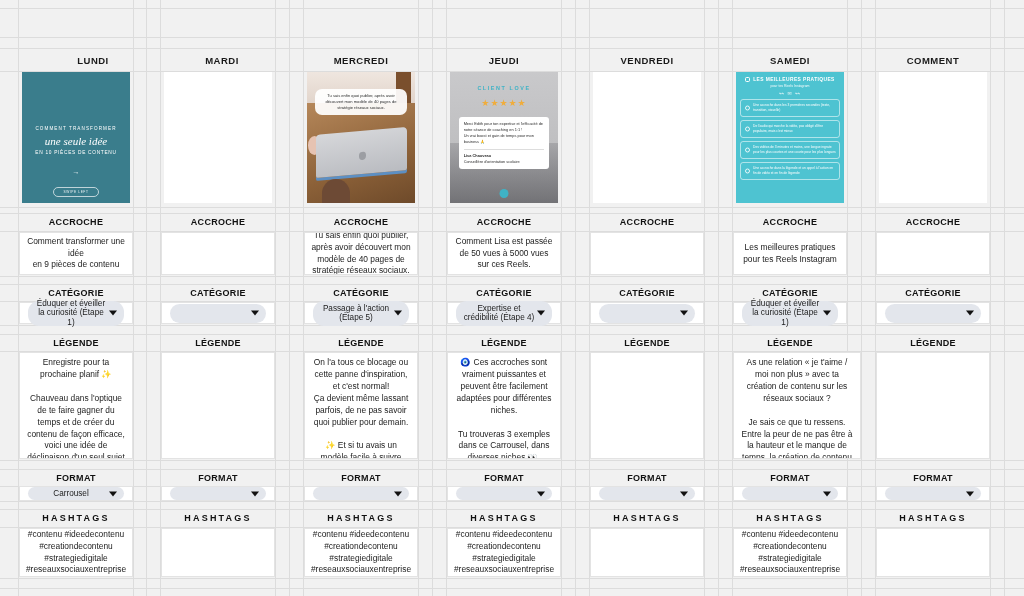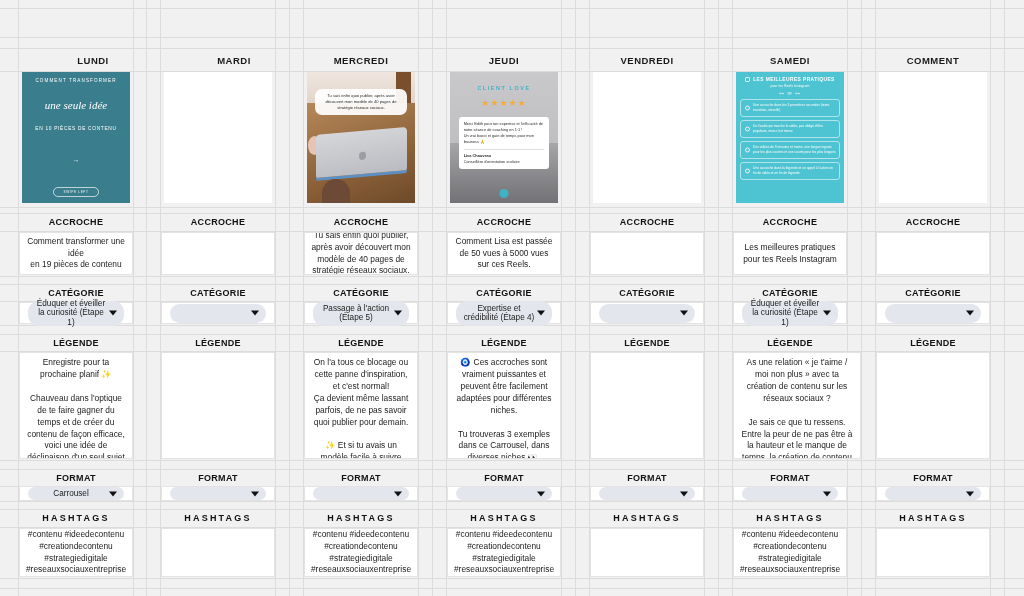--- a/index.html
+++ b/index.html
@@ -90,21 +90,21 @@
     position: absolute;
     overflow: hidden;
     background: #ffffff;
   }
   .ph { width: 100%; height: 100%; position: relative; overflow: hidden; }
 
   
   .g-mon {
     background: #3a7d8c;
     display: flex; flex-direction: column;
-    align-items: center; justify-content: space-between;
+    align-items: center; justify-content: flex-end;
     color: #ffffff; text-align: center; padding: 6px;
   }
   .g-mon .l1 { font-size: 4.6px; letter-spacing: 1.1px; margin-bottom: 4px; }
   .g-mon .l2 { font-family: "Liberation Serif", serif; font-size: 11px; font-style: italic; margin-bottom: 3px; }
   .g-mon .l3 { font-size: 4.8px; letter-spacing: .7px; }
   .g-mon .arrow { font-size: 7px; margin-top: 13px; opacity: .95; }
   .g-mon .btn {
     margin-top: 12px; border: 1px solid rgba(255,255,255,.75);
     border-radius: 8px; font-size: 3.2px; letter-spacing: .6px;
     padding: 2px 10px; opacity: .9;
@@ -264,21 +264,21 @@
         <div class="l1">COMMENT TRANSFORMER</div>
         <div class="l2">une seule idée</div>
         <div class="l3">EN 10 PIÈCES DE CONTENU</div>
         <div class="arrow">→</div>
         <div class="btn">SWIPE LEFT</div>
       </div>
         </div>
         <div class="seclabel" style="left:0;top:214px;width:114px;height:16px">ACCROCHE</div>
         <div class="whitecell" style="left:0;top:232px;width:114px;height:43px">
           <span class="body">Comment transformer une idée
-en 19 pièces de contenu</span>
+en 9 pièces de contenu</span>
         </div>
         <div class="seclabel" style="left:0;top:285px;width:114px;height:15px">CATÉGORIE</div>
         <div class="pillwrap" style="left:0;top:302px;width:114px;height:22px">
              <div class="pill tall">
                <span class="ptxt">Éduquer et éveiller la curiosité (Étape 1)</span>
                <span class="caret"></span>
              </div>
            </div>
         <div class="seclabel" style="left:0;top:335px;width:114px;height:15px">LÉGENDE</div>
         <div class="whitecell top" style="left:0;top:352px;width:114px;height:107px">
@@ -295,21 +295,21 @@
            </div>
         <div class="seclabel spaced" style="left:0;top:510px;width:114px;height:16px">HASHTAGS</div>
         <div class="whitecell" style="left:0;top:528px;width:114px;height:49px">
           <span class="body">#contenu #ideedecontenu
 #creationdecontenu
 #strategiedigitale
 #reseauxsociauxentreprise</span>
         </div>
       </div>
       <div class="daycol" style="left:161px;width:114px">
-        <div class="dayname" style="left:16px;width:114px">MARDI</div>
+        <div class="dayname" style="left:4px;width:114px">MARDI</div>
         <div class="imgcell" style="left:3px;top:72px;width:108px;height:131px"></div>
         <div class="seclabel" style="left:0;top:214px;width:114px;height:16px">ACCROCHE</div>
         <div class="whitecell" style="left:0;top:232px;width:114px;height:43px">
           <span class="body"></span>
         </div>
         <div class="seclabel" style="left:0;top:285px;width:114px;height:15px">CATÉGORIE</div>
         <div class="pillwrap" style="left:0;top:302px;width:114px;height:22px">
              <div class="pill ">
                <span class="ptxt"></span>
                <span class="caret"></span>

